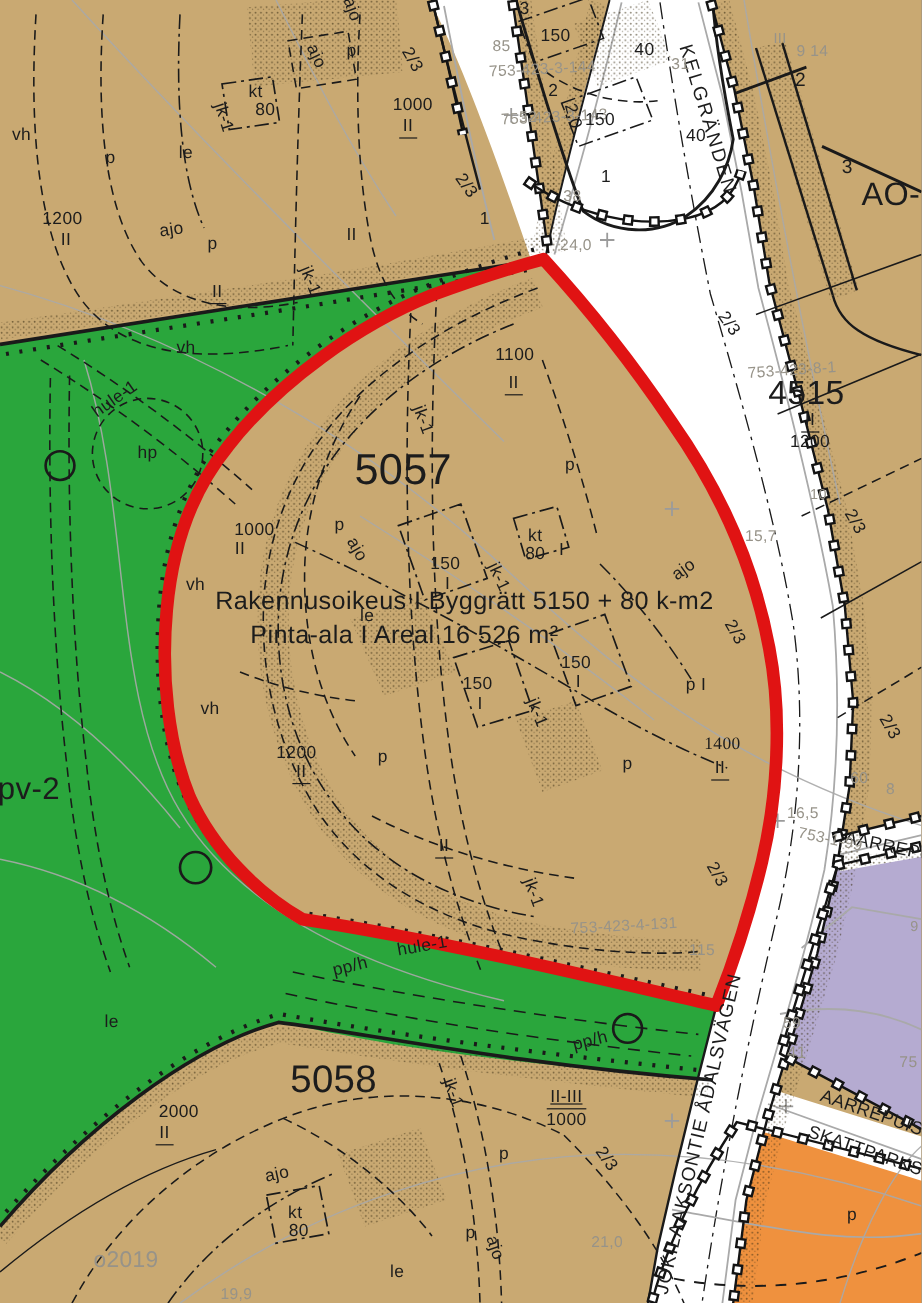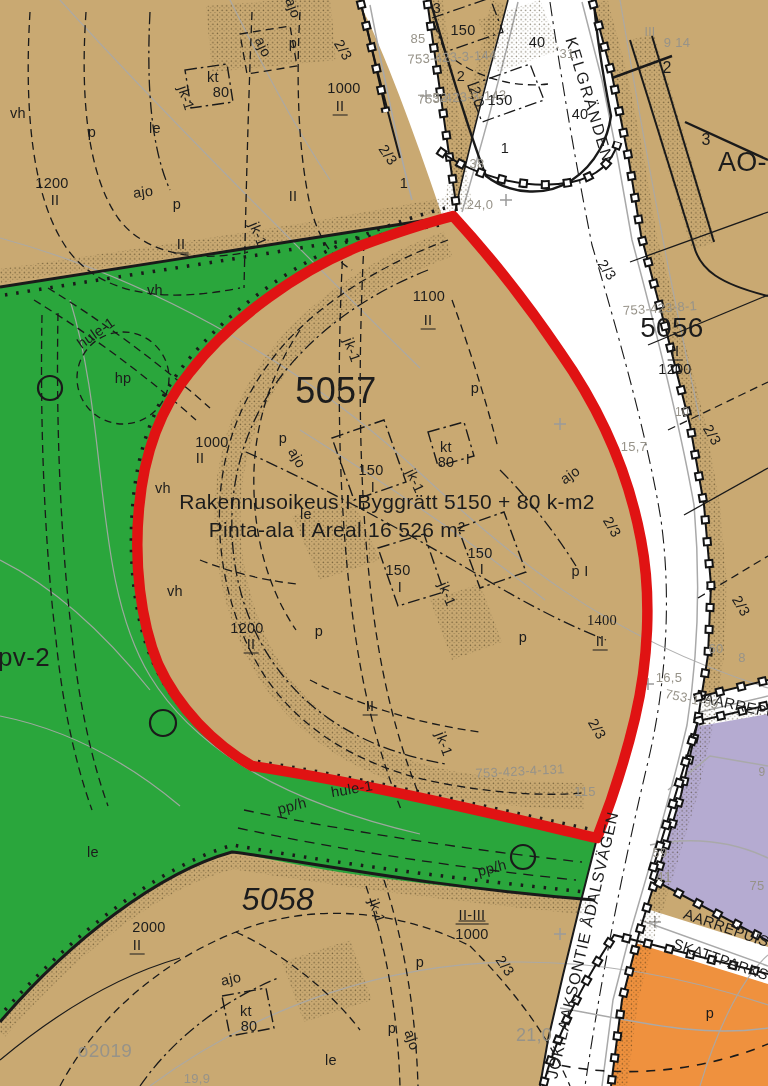--- a/index.html
+++ b/index.html
@@ -202,38 +202,38 @@
         <use href="#tbW" class="tk3"></use>
     </g>
 
     <path fill="none" stroke="#e01313" stroke-width="10.5" stroke-linejoin="round" stroke-linecap="round" d="M453,216 C486,252 525,300 560,352 C598,406 628,470 641,540 C652,597 648,663 635,718 C625,760 612,800 597,838 C510,818 370,784 252,766 C214,744 178,708 158,664 C140,620 134,562 139,508 C144,452 162,406 190,372 C232,318 300,270 360,246 C398,232 430,222 453,216 Z"></path>
   </svg>
 
   <div id="labels">
       <div class="lbl" style="left: 336px; top: 391px; font-size: 36px; transform: translate(-50%, -50%) rotate(0deg);">5057</div>
       <div class="lbl" style="left: 387px; top: 501px; font-size: 21px; transform: translate(-50%, -50%) rotate(0deg);">Rakennusoikeus I Byggrätt 5150 + 80 k-m2</div>
       <div class="lbl" style="left: 337px; top: 529px; font-size: 21px; transform: translate(-50%, -50%) rotate(0deg);">Pinta-ala I Areal 16 526 m²</div>
-      <div class="lbl" style="left: 672px; top: 328px; font-size: 28px; transform: translate(-50%, -50%) rotate(0deg);">5056</div>
-      <div class="lbl" style="left: 278px; top: 899px; font-size: 32px; transform: translate(-50%, -50%) rotate(0deg); font-style: italic;">5058</div>
+      <div class="lbl" style="left: 672px; top: 328px; font-size: 28px; transform: translate(-50%, -50%) rotate(0deg);">4515</div>
+      <div class="lbl" style="left: 278px; top: 899px; font-size: 32px; transform: translate(-50%, -50%) rotate(0deg);">5058</div>
       <div class="lbl" style="left: 750px; top: 162px; font-size: 27px; transform: translate(-50%, -50%) rotate(0deg);">AO-1</div>
       <div class="lbl" style="left: 24px; top: 657px; font-size: 26px; transform: translate(-50%, -50%) rotate(0deg);">pv-2</div>
       <div class="lbl" style="left: 589px; top: 100px; font-size: 16px; transform: translate(-50%, -50%) rotate(73deg); letter-spacing: 2px;">KELGRÄNDEN</div>
       <div class="lbl" style="left: 583px; top: 945px; font-size: 16px; transform: translate(-50%, -50%) rotate(-77deg); letter-spacing: 1px;">JOKILAAKSONTIE ÅDALSVÄGEN</div>
       <div class="lbl" style="left: 748px; top: 707px; font-size: 15px; transform: translate(-50%, -50%) rotate(12deg);">AARREPUIS</div>
       <div class="lbl" style="left: 731px; top: 929px; font-size: 15px; transform: translate(-50%, -50%) rotate(19deg);">AARREPUIST</div>
       <div class="lbl" style="left: 721px; top: 959px; font-size: 15px; transform: translate(-50%, -50%) rotate(19deg);">SKATTPARKS</div>
       <div class="lbl gry" style="left: 692px; top: 699px; font-size: 13px; transform: translate(-50%, -50%) rotate(12deg);">753-1-99</div>
       <div class="lbl gry" style="left: 520px; top: 771px; font-size: 13px; transform: translate(-50%, -50%) rotate(-3deg);">753-423-4-131</div>
       <div class="lbl gry" style="left: 660px; top: 308px; font-size: 13px; transform: translate(-50%, -50%) rotate(-4deg);">753-423-8-1</div>
       <div class="lbl gry" style="left: 452px; top: 57px; font-size: 13px; transform: translate(-50%, -50%) rotate(-3deg);">753-423-3-144</div>
       <div class="lbl gry" style="left: 462px; top: 97px; font-size: 13px; transform: translate(-50%, -50%) rotate(-3deg);">753-423-3-143</div>
       <div class="lbl gry" style="left: 480px; top: 204px; font-size: 13px; transform: translate(-50%, -50%) rotate(0deg);">24,0</div>
       <div class="lbl gry" style="left: 634px; top: 446px; font-size: 13px; transform: translate(-50%, -50%) rotate(0deg);">15,7</div>
       <div class="lbl gry" style="left: 669px; top: 677px; font-size: 13px; transform: translate(-50%, -50%) rotate(0deg);">16,5</div>
-      <div class="lbl gry" style="left: 534px; top: 1035px; font-size: 18px; transform: translate(-50%, -50%) rotate(0deg);">21,0</div>
+      <div class="lbl gry" style="left: 506px; top: 1035px; font-size: 13px; transform: translate(-50%, -50%) rotate(0deg);">21,0</div>
       <div class="lbl gry" style="left: 197px; top: 1078px; font-size: 13px; transform: translate(-50%, -50%) rotate(0deg);">19,9</div>
       <div class="lbl gry" style="left: 418px; top: 38px; font-size: 13px; transform: translate(-50%, -50%) rotate(0deg);">85</div>
       <div class="lbl gry" style="left: 440px; top: 97px; font-size: 13px; transform: translate(-50%, -50%) rotate(0deg);">52</div>
       <div class="lbl gry" style="left: 477px; top: 163px; font-size: 13px; transform: translate(-50%, -50%) rotate(0deg);">38</div>
       <div class="lbl gry" style="left: 567px; top: 53px; font-size: 13px; transform: translate(-50%, -50%) rotate(0deg);">31</div>
       <div class="lbl gry" style="left: 677px; top: 42px; font-size: 13px; transform: translate(-50%, -50%) rotate(0deg);">9 14</div>
       <div class="lbl gry" style="left: 650px; top: 32px; font-size: 12px; transform: translate(-50%, -50%) rotate(0deg);">III</div>
       <div class="lbl gry" style="left: 105px; top: 1050px; font-size: 19px; transform: translate(-50%, -50%) rotate(0deg);">o2019</div>
       <div class="lbl gry" style="left: 660px; top: 852px; font-size: 13px; transform: translate(-50%, -50%) rotate(0deg);">59</div>
       <div class="lbl gry" style="left: 664px; top: 877px; font-size: 14px; transform: translate(-50%, -50%) rotate(0deg);">41</div>

